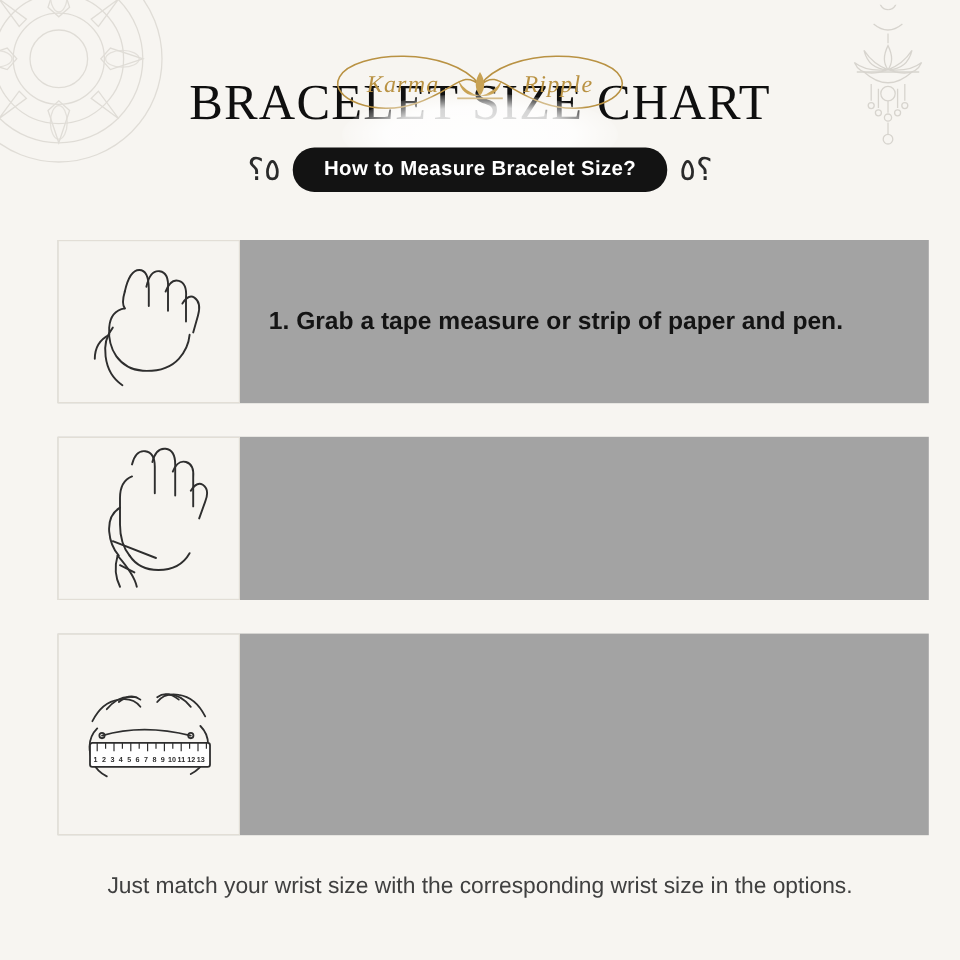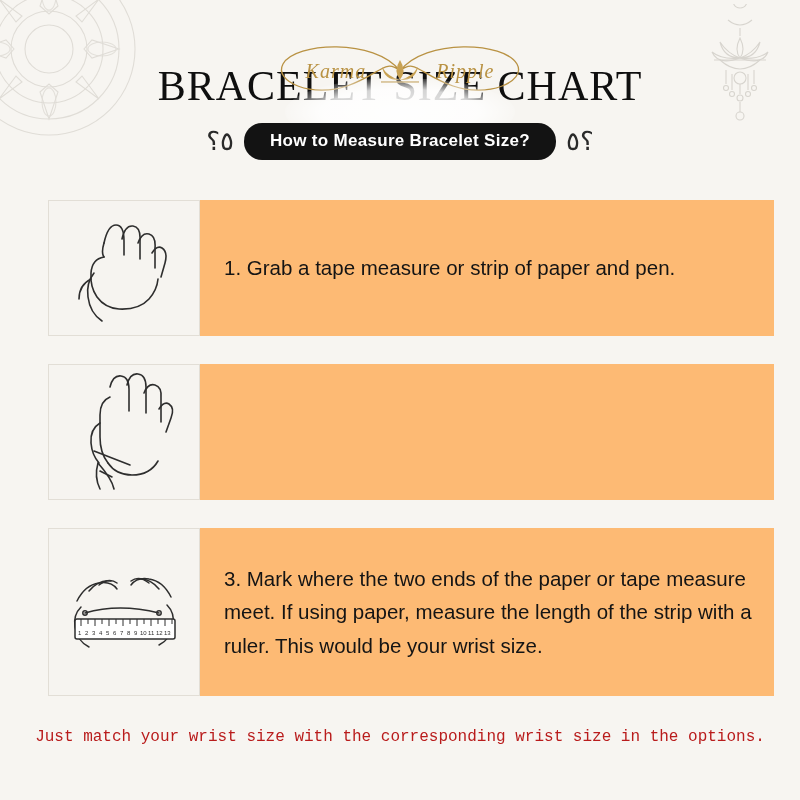--- a/index.html
+++ b/index.html
@@ -105,23 +105,24 @@
   
   .steps {
     position: absolute;
     top: 200px;
     left: 48px;
     right: 26px;
   }
   .step {
     display: flex;
     align-items: stretch;
-    background: #fdba74;
+    background: #a3a3a3;
     margin-bottom: 28px;
     min-height: 136px;
+    font-weight: bold;
   }
   .step-illus {
     width: 152px;
     flex: 0 0 152px;
     background: #f6f4f0;
     border: 1px solid #e2ded6;
     box-sizing: border-box;
     display: flex;
     align-items: center;
     justify-content: center;
@@ -135,23 +136,22 @@
     line-height: 1.62;
     color: #141414;
   }
   .step-3 { min-height: 168px; }
 
   .footnote {
     position: absolute;
     left: 0; right: 0;
     top: 728px;
     text-align: center;
-    font-size: 16px;
-    color: #b91c1c;
-    font-family: Liberation Mono, monospace;
+    font-size: 19px;
+    color: #404040;
   }
 </style>
 </head>
 <body>
 
 <svg class="mandala mandala-tl" width="190" height="190" viewBox="0 0 190 190">
   <g fill="none" stroke="#c9c5bd" stroke-width="1.1">
     <circle cx="95" cy="95" r="24"></circle>
     <circle cx="95" cy="95" r="38"></circle>
     <circle cx="95" cy="95" r="54"></circle>
@@ -310,18 +310,17 @@
             <text x="97" y="78">12</text>
           <text x="105" y="78">13</text>
         </g>
         <g fill="none" stroke="#2e2e2e" stroke-width="1.5" stroke-linecap="round">
           <path d="M26 56 q34-10 74 0"></path>
           <circle cx="26" cy="56" r="2.2"></circle>
           <circle cx="100" cy="56" r="2.2"></circle>
         </g>
       </svg>
     </div>
-    <div class="step-text">3. Mark where the two ends of the paper or tape measure meet. If using paper, measure the length of the strip with a ruler. This would be your wrist size.</div>
   </div>
 
 </div>
 
 <div class="footnote">Just match your wrist size with the corresponding wrist size in the options.</div>
 
 </body></html>

